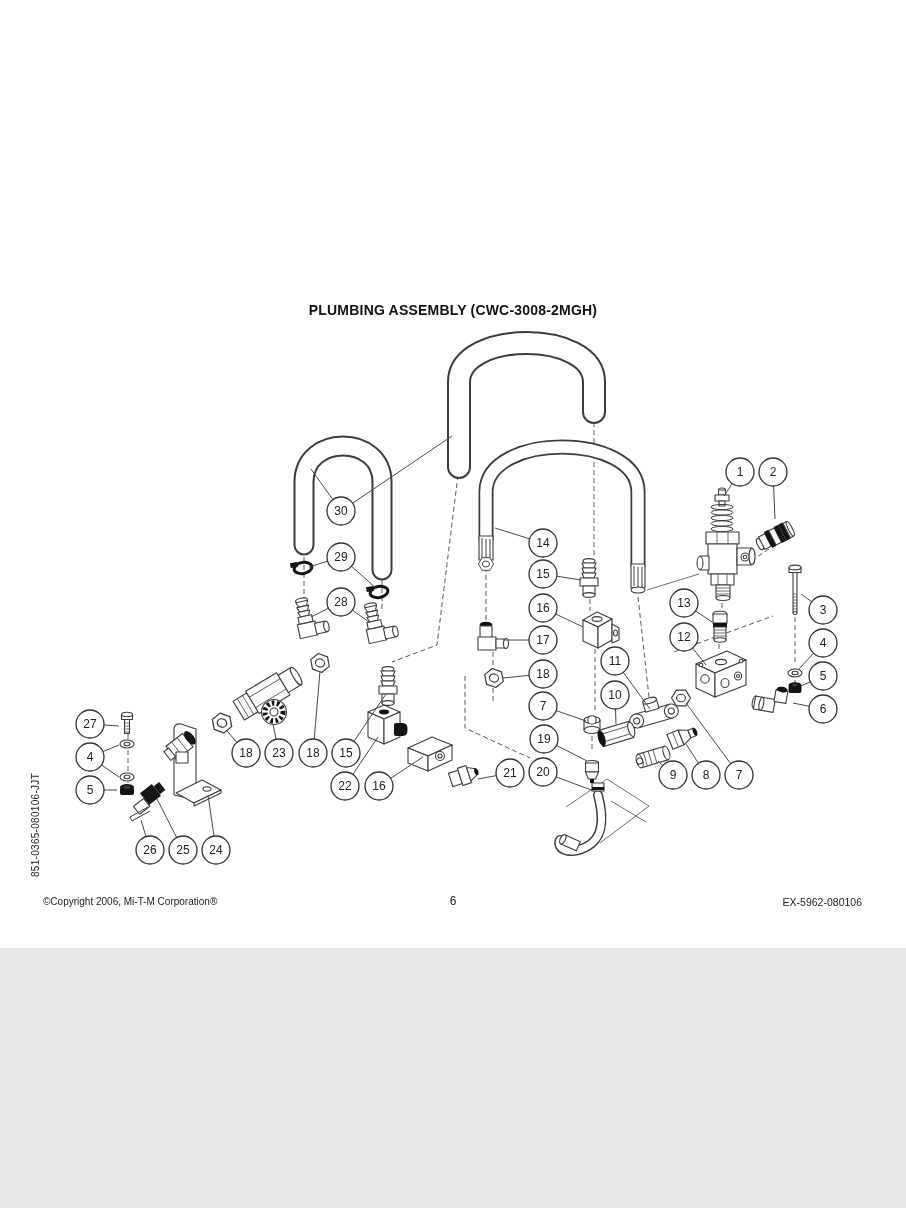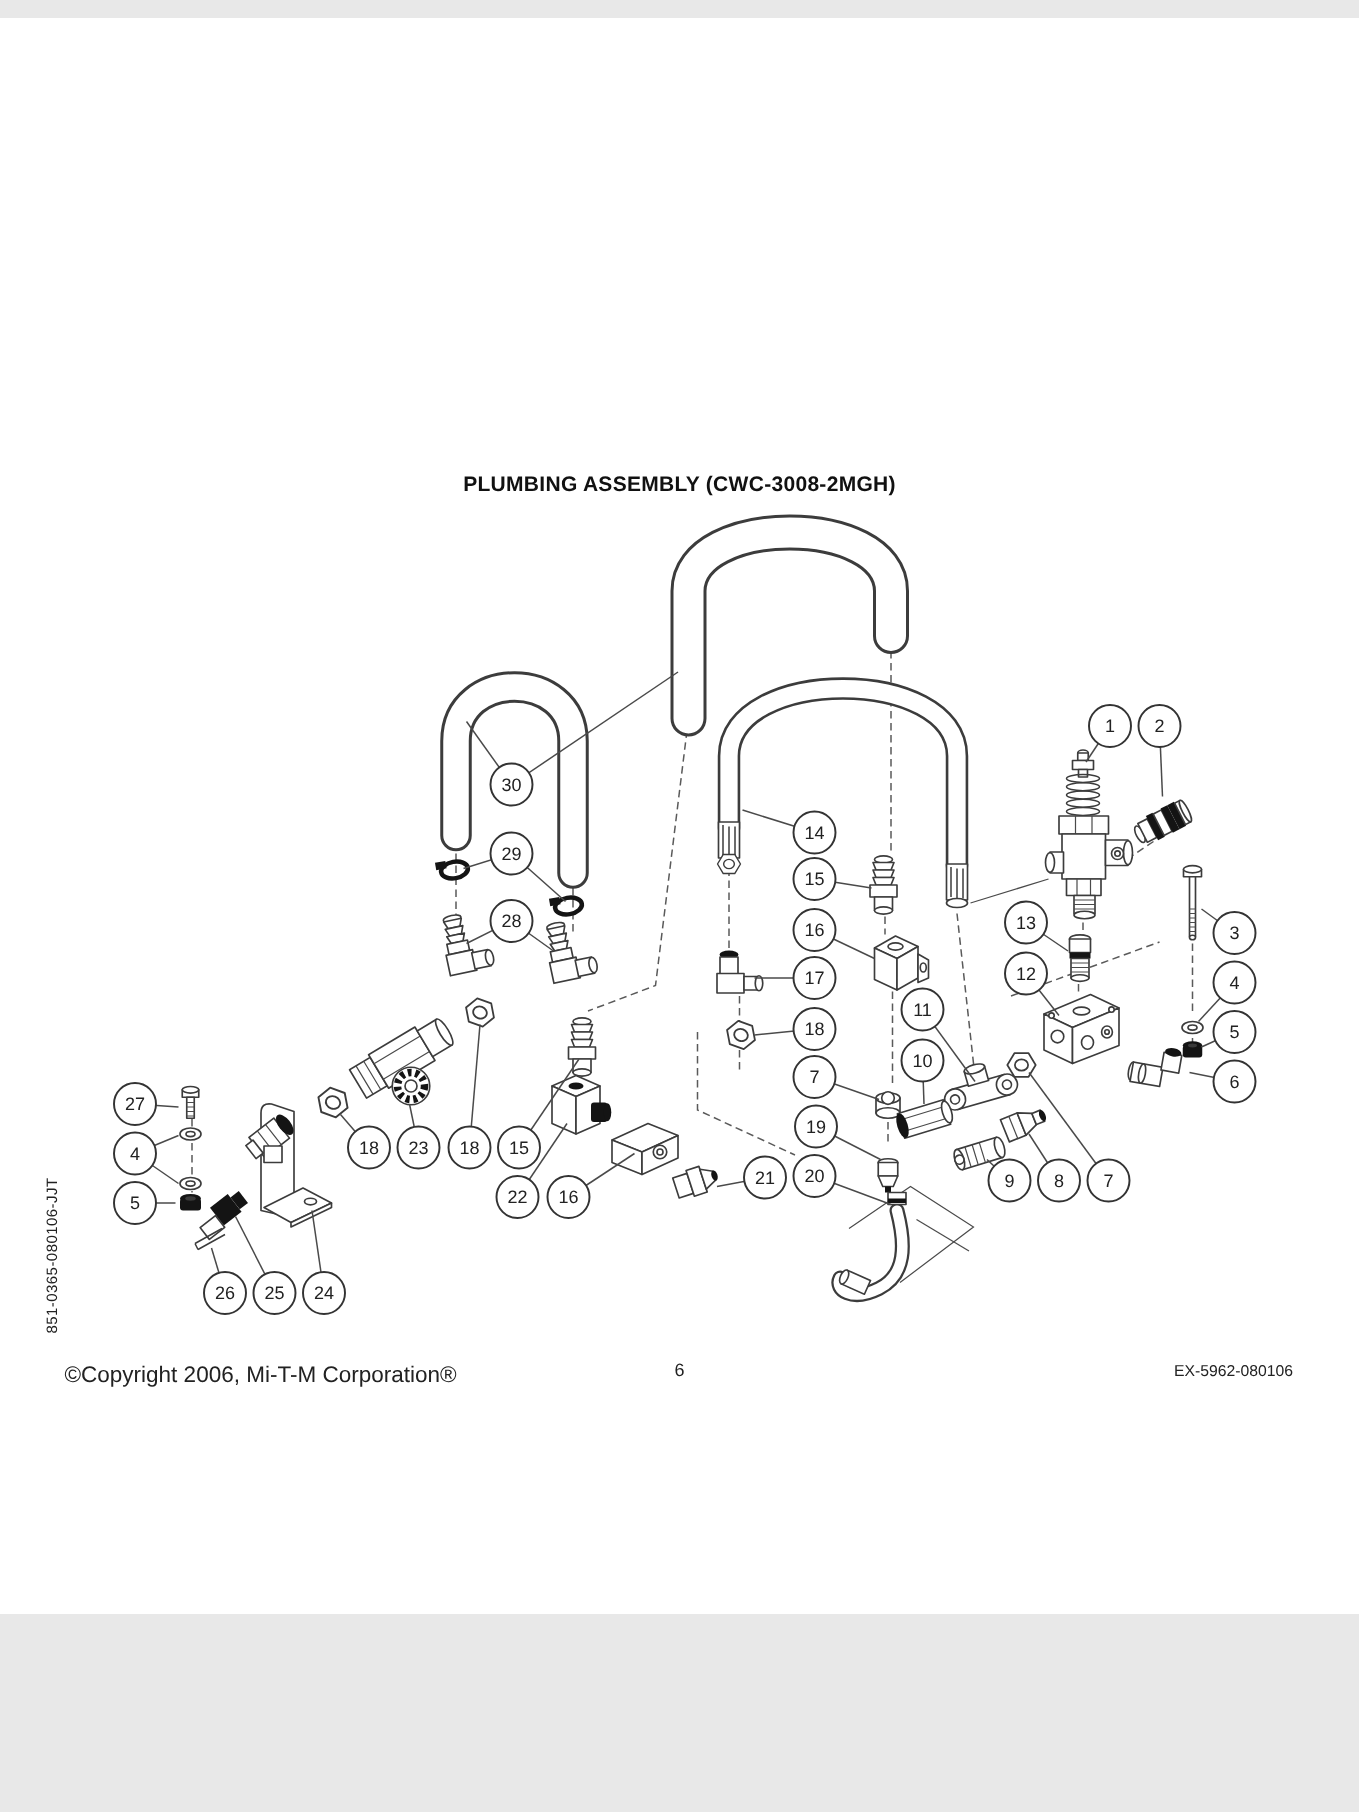--- a/index.html
+++ b/index.html
@@ -1,25 +1,25 @@
 <!DOCTYPE html>
 <html><head>
 <meta charset="utf-8">
 <style>
   html,body{margin:0;padding:0;background:#e8e8e8;}
   .page{
-    position:relative;width:906px;height:1064px;background:#ffffff;
+    position:relative;width:906px;height:948px;background:#ffffff;
     font-family:"Liberation Sans", sans-serif;color:#1c1c1c;overflow:hidden;
-    margin:12px auto;
+    margin:0 auto;
   }
   .title{
     position:absolute;left:0;top:302px;width:906px;text-align:center;
     font-size:14px;font-weight:bold;letter-spacing:.2px;color:#111;
   }
-  .footer-left{position:absolute;left:43px;top:896px;font-size:15px;color:#222;}
+  .footer-left{position:absolute;left:43px;top:896px;font-size:10px;color:#222;}
   .footer-page{position:absolute;left:0;top:894px;width:906px;text-align:center;font-size:12px;color:#222;}
   .footer-right{position:absolute;right:44px;top:896px;font-size:10.5px;color:#222;}
   .side-code{
     position:absolute;left:30px;top:770px;width:110px;font-size:10px;color:#222;
     transform:rotate(-90deg);transform-origin:55px 55px;text-align:center;letter-spacing:.3px;
   }
   svg{position:absolute;left:0;top:0;}
   
   .pt{fill:#ffffff;stroke:#3c3c3c;stroke-width:1.1;stroke-linejoin:round;}
   .ln{fill:none;stroke:#3c3c3c;stroke-width:1;}

